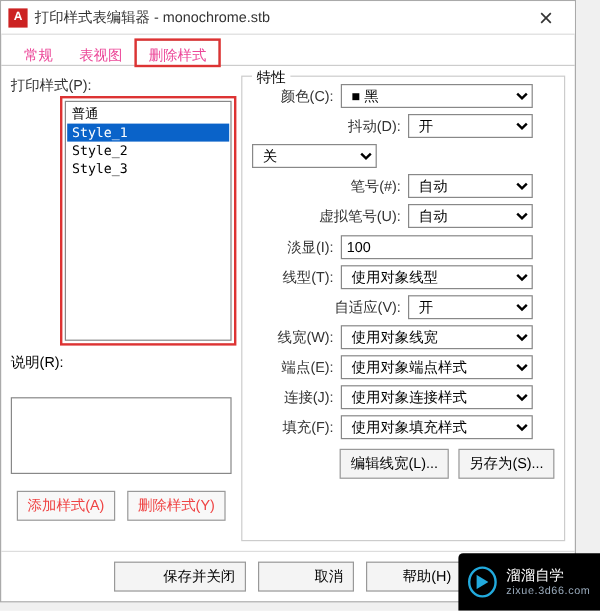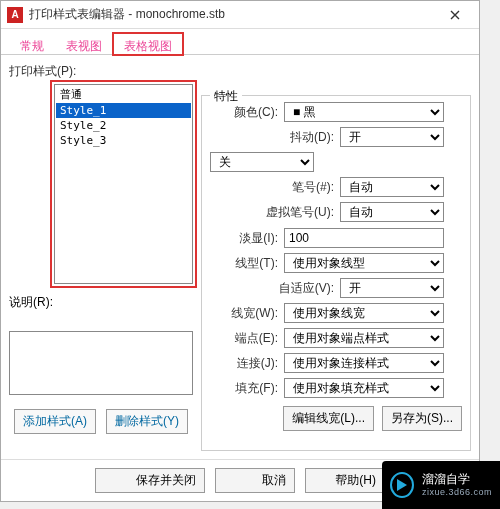--- a/index.html
+++ b/index.html
@@ -110,29 +110,28 @@
   .btn {
     border: 1px solid #999;
     background: #f4f4f4;
     padding: 3px 8px;
     font-size: 12px;
     cursor: pointer;
     min-width: 80px;
     text-align: right;
   }
   .btn:disabled, .btn.disabled {
-    color: #0369a1;
+    color: #ef4444;
     background: #f8f8f8;
   }
   .right {
     flex: 1;
     border: 1px solid #ccc;
     padding: 6px 8px 8px 8px;
     position: relative;
-    margin-top: 32px;
   }
   .right-title {
     position: absolute;
     top: -8px; left: 8px;
     background: #fff;
     padding: 0 4px;
   }
   .row {
     display: flex;
     align-items: center;
@@ -199,21 +198,21 @@
     <div class="close">
       <svg width="10" height="10" viewBox="0 0 10 10">
           <path d="M1 1 L9 9 M9 1 L1 9" stroke="#333" stroke-width="1.4"></path>
         </svg>
     </div>
   </div>
 
   <div class="tabs">
     <div class="tab">常规</div>
     <div class="tab">表视图</div>
-    <div class="tab active highlight">表格视图</div>
+    <div class="tab active highlight">删除样式</div>
   </div>
 
   <div class="body">
     <div class="left">
       <div class="group-label">打印样式(P):</div>
       <div class="listbox highlight">
         <div class="list-item">普通</div>
         <div class="list-item selected">Style_1</div>
         <div class="list-item">Style_2</div>
         <div class="list-item">Style_3</div>

